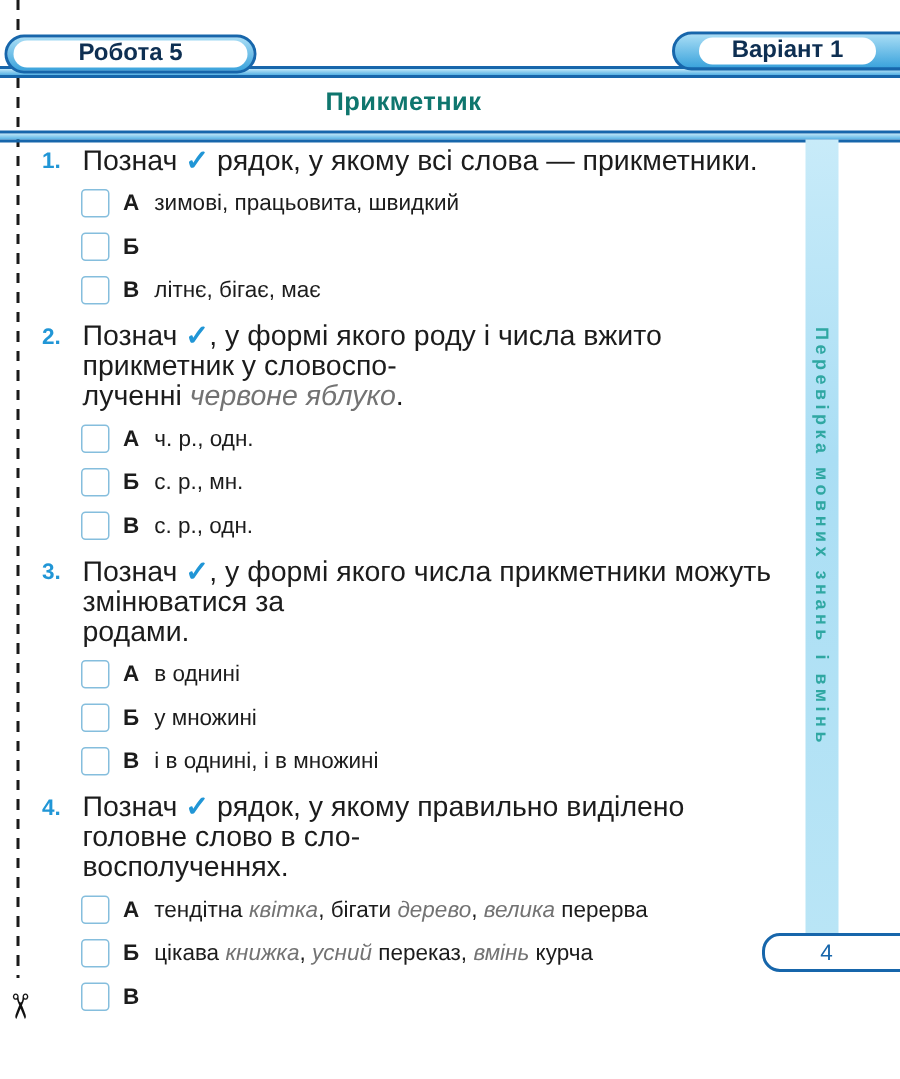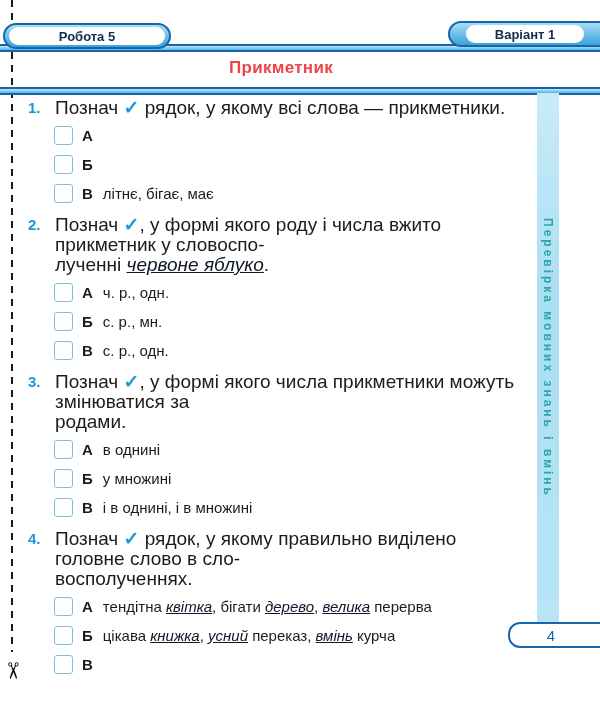--- a/index.html
+++ b/index.html
@@ -30,27 +30,27 @@
   .pill{
     position:absolute;height:26px;border:2px solid #1766ab;border-radius:15px;
     background:linear-gradient(to bottom,#a8ddf5,#3ba3dc);
     box-sizing:border-box;display:flex;align-items:center;z-index:3;
   }
   .pill-work{left:3px;top:23px;width:168px;}
   .pill-variant{left:448px;top:21px;width:165px;}
   .pill-inner{
     background:#ffffff;border-radius:10px;margin:0 4px;height:18px;
     display:flex;align-items:center;justify-content:center;
-    font-size:13px;font-weight:bold;color:#0e2f52;flex:1;
+    font-size:16px;font-weight:bold;color:#0e2f52;flex:1;
   }
   .pill-variant .pill-inner{flex:0 0 118px;margin-left:16px;}
   
   .doc-title{
-    position:absolute;left:16px;top:58px;width:530px;text-align:center;
-    font-size:17px;font-weight:bold;color:#ef4444;letter-spacing:.3px;
+    position:absolute;left:4px;top:58px;width:530px;text-align:center;
+    font-size:17px;font-weight:bold;color:#0f766e;letter-spacing:.3px;
   }
   
   .side-strip{
     position:absolute;left:537px;top:93px;width:22px;height:530px;
     background:linear-gradient(to bottom,#c8ebf9,#aadef4 40%,#b9e5f6);
     display:flex;align-items:center;justify-content:center;
   }
   .side-strip span{
     writing-mode:vertical-rl;
     font-size:12px;font-weight:bold;color:#2fa7a2;letter-spacing:3px;white-space:nowrap;
@@ -61,21 +61,21 @@
   .q-head{display:flex;margin-bottom:7px;}
   .q-num{flex:0 0 27px;font-weight:bold;color:#2196d6;font-size:15px;line-height:20px;}
   .q-prompt{flex:1;font-size:19px;line-height:20px;}
   .opt{display:flex;align-items:center;margin:0 0 8px 26px;height:21px;}
   .opt-box{
     flex:0 0 19px;width:19px;height:19px;box-sizing:border-box;
     border:1.5px solid #85bedd;border-radius:3px;background:#fff;
   }
   .opt-letter{font-weight:bold;font-size:15px;margin:0 10px 0 9px;}
   .opt-text{font-size:15px;line-height:20px;}
-  .hl{color:#0f172a;font-style:italic;text-decoration:underline;}
+  .hl{color:#737373;font-style:italic;}
   .check{color:#2196d6;font-weight:bold;}
   
   .page-pill{
     position:absolute;left:508px;top:622px;width:112px;height:26px;box-sizing:border-box;
     border:2px solid #1766ab;border-radius:12px;background:#fff;z-index:3;
     display:flex;align-items:center;justify-content:center;
     font-size:15px;color:#1766ab;
   }
   .page-pill span{margin-right:26px;}
 </style>
@@ -105,20 +105,21 @@
 
 <div id="questions">
     <div class="question">
       <div class="q-head">
         <div class="q-num">1.</div>
         <div class="q-prompt"><span>Познач </span><span class="check">✓</span><span> рядок, у якому всі слова — прикметники.</span></div>
       </div>
       <div class="opt">
         <div class="opt-box"></div>
         <span class="opt-letter">А</span>
+        <span class="opt-text"><span>зимові, працьовита, швидкий</span></span>
       </div>
       <div class="opt">
         <div class="opt-box"></div>
         <span class="opt-letter">Б</span>
       </div>
       <div class="opt">
         <div class="opt-box"></div>
         <span class="opt-letter">В</span>
         <span class="opt-text"><span>літнє, бігає, має</span></span>
       </div>

